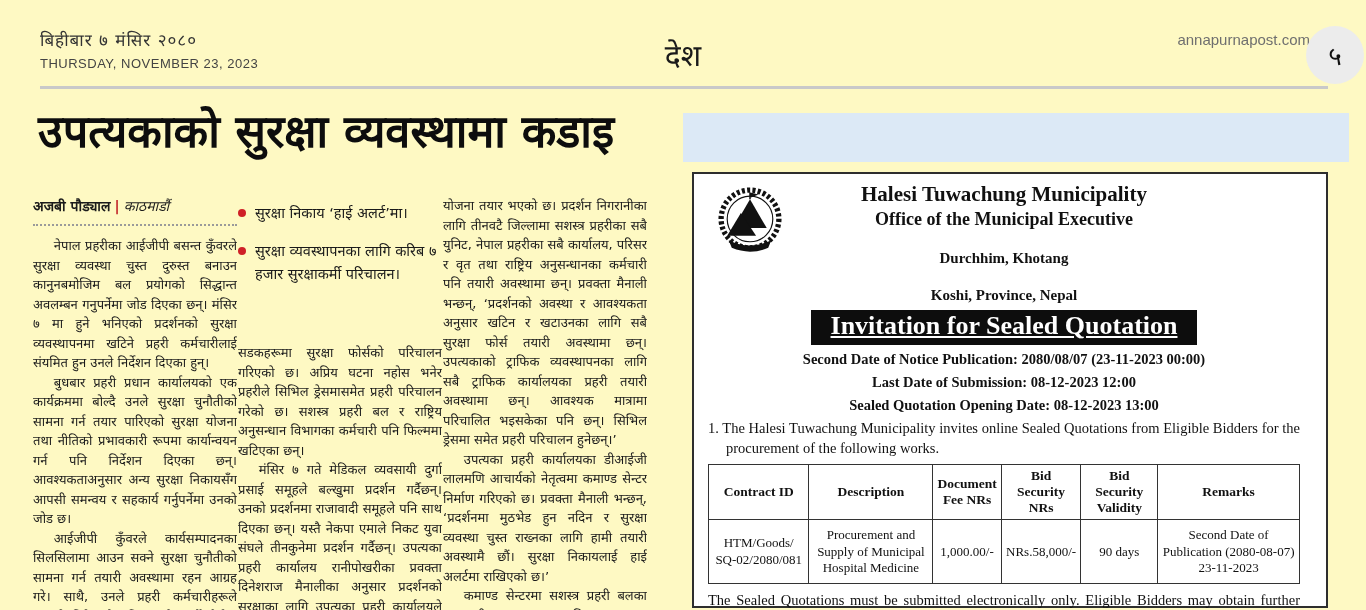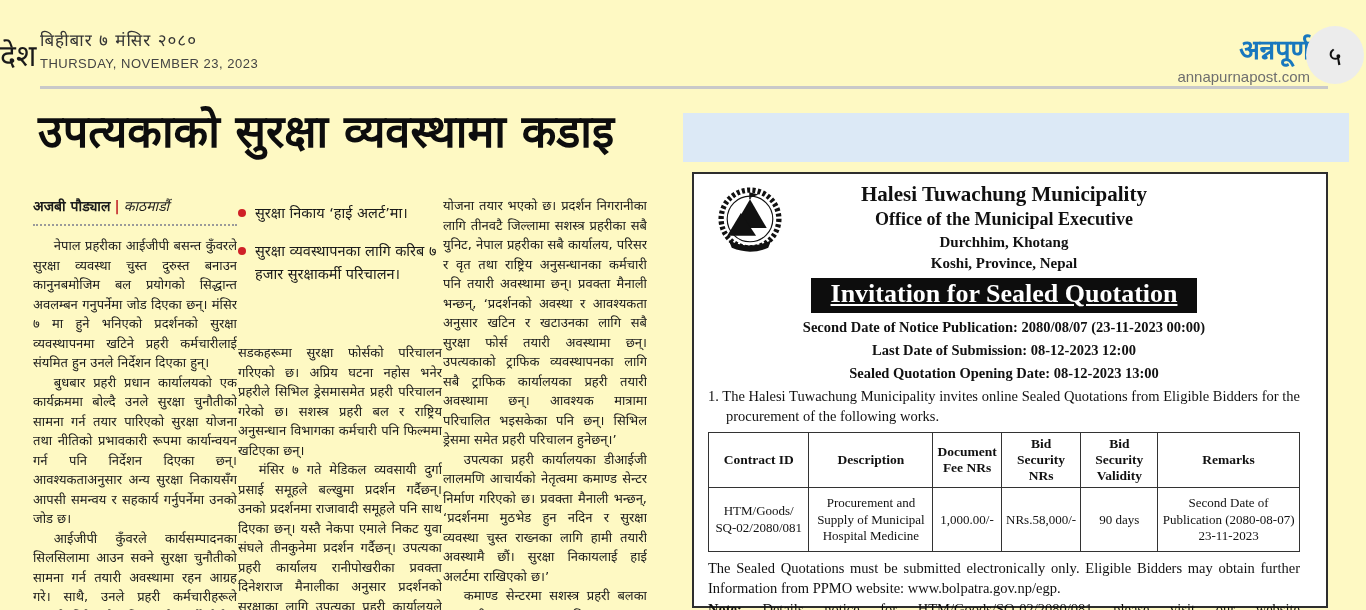--- a/index.html
+++ b/index.html
@@ -3,21 +3,21 @@
 <meta charset="utf-8">
 <style>
   * { margin:0; padding:0; box-sizing:border-box; }
   html,body { width:1366px; height:610px; background:#fff; overflow:hidden; }
   .page { position:relative; width:1366px; height:610px; background:#fef9c3; font-family:"Liberation Serif", serif; }
 
   
   .hdr-left { position:absolute; left:40px; top:28px; }
   .hdr-date-np { font-family:"DejaVu Sans", sans-serif; font-size:17px; color:#333; letter-spacing:1px; }
   .hdr-date-en { font-family:"Liberation Sans", sans-serif; font-size:13px; color:#444; margin-top:5px; letter-spacing:.5px; }
-  .hdr-section { position:absolute; left:0; right:0; top:34px; text-align:left; font-family:"DejaVu Sans", sans-serif; font-size:30px; color:#1a1a1a; }
+  .hdr-section { position:absolute; left:0; right:0; top:34px; text-align:center; font-family:"DejaVu Sans", sans-serif; font-size:30px; color:#1a1a1a; }
   .hdr-brand-wrap { position:absolute; right:56px; top:30px; text-align:right; }
   .hdr-brand { font-family:"DejaVu Sans", sans-serif; font-size:27px; font-weight:bold; color:#1878be; }
   .hdr-site { font-family:"Liberation Sans", sans-serif; font-size:15px; color:#6f6f6f; margin-top:1px; }
   .hdr-pagenum { position:absolute; right:2px; top:26px; width:58px; height:58px; border-radius:50%; background:#ececec; display:flex; align-items:center; justify-content:center; font-family:"DejaVu Sans", sans-serif; font-size:26px; color:#111; }
   .hdr-rule { position:absolute; left:40px; top:86px; width:1288px; height:3px; background:#c9c9c9; }
 
   
   .headline { position:absolute; left:38px; top:106px; width:636px; font-family:"DejaVu Sans", sans-serif; font-weight:bold; font-size:45px; line-height:1.15; color:#0d0d0d; white-space:nowrap; }
   .cols { position:absolute; left:33px; top:188px; width:638px; height:418px; display:flex; gap:1px; overflow:hidden;margin-top:8px; }
   .col { width:204px; overflow:hidden; font-family:"DejaVu Sans", sans-serif; font-size:13px; line-height:1.5; color:#1b1b1b; text-align:justify; }
@@ -30,21 +30,21 @@
   .bullet-item { display:flex; gap:9px; margin-bottom:16px; font-size:14.5px; line-height:1.55; color:#1a1a1a; text-align:left; }
   .bullet-dot { flex:0 0 auto; width:8px; height:8px; border-radius:50%; background:#cf2027; margin-top:7px; }
 
   
   .ad-blue-bar { position:absolute; left:683px; top:113px; width:666px; height:49px; background:#dce9f6; }
   .ad-box { position:absolute; left:692px; top:172px; width:636px; height:436px; border:2px solid #2e2e2e; background:#fff; padding:8px 26px 6px 14px; font-family:"Liberation Serif", serif; color:#111; }
   .ad-logo { position:absolute; left:18px; top:10px; width:76px; height:76px; }
   .ad-head { text-align:center; }
   .ad-org { font-size:21px; font-weight:bold; }
   .ad-office { font-size:18px; font-weight:bold; margin-top:2px; }
-  .ad-addr { font-size:15px; font-weight:bold; margin-top:4px;text-align:center; }
+  .ad-addr { font-size:15px; font-weight:bold; margin-top:20px;text-align:center; }
   .ad-banner-wrap { text-align:center; margin-top:6px; }
   .ad-banner { display:inline-block; background:#0d0d0d; color:#fff; font-size:26px; font-weight:bold; padding:1px 20px 4px 20px; text-decoration:underline; }
   .ad-dates { text-align:center; font-weight:bold; font-size:14.5px; margin-top:4px; }
   .ad-dates div { margin-top:6px; }
   .ad-intro { font-size:14.5px; margin-top:5px; padding-left:18px; text-indent:-18px; text-align:justify; line-height:1.35; }
   table.ad-table { width:100%; border-collapse:collapse; margin-top:6px; }
   .ad-table th, .ad-table td { border:1.5px solid #333; text-align:center; vertical-align:middle; padding:3px 4px; }
   .ad-table th { font-size:13.5px; font-weight:bold; height:40px; }
   .ad-table td { font-size:13px; height:64px; line-height:1.25; }
   .ad-foot { font-size:14.5px; text-align:justify; margin-top:7px; line-height:1.35; }
@@ -55,21 +55,20 @@
 <body>
 
 <div class="page">
 
   <div class="hdr-left">
     <div class="hdr-date-np">बिहीबार ७ मंसिर २०८०</div>
     <div class="hdr-date-en">THURSDAY, NOVEMBER 23, 2023</div>
   </div>
   <div class="hdr-section">देश</div>
   <div class="hdr-brand-wrap">
-    <div class="hdr-brand">अन्नपूर्ण</div>
     <div class="hdr-site">annapurnapost.com</div>
   </div>
   <div class="hdr-pagenum">
     <span>५</span>
   </div>
   <div class="hdr-rule"></div>
 
   <div class="headline">उपत्यकाको सुरक्षा व्यवस्थामा कडाइ</div>
 
   <div class="cols">

